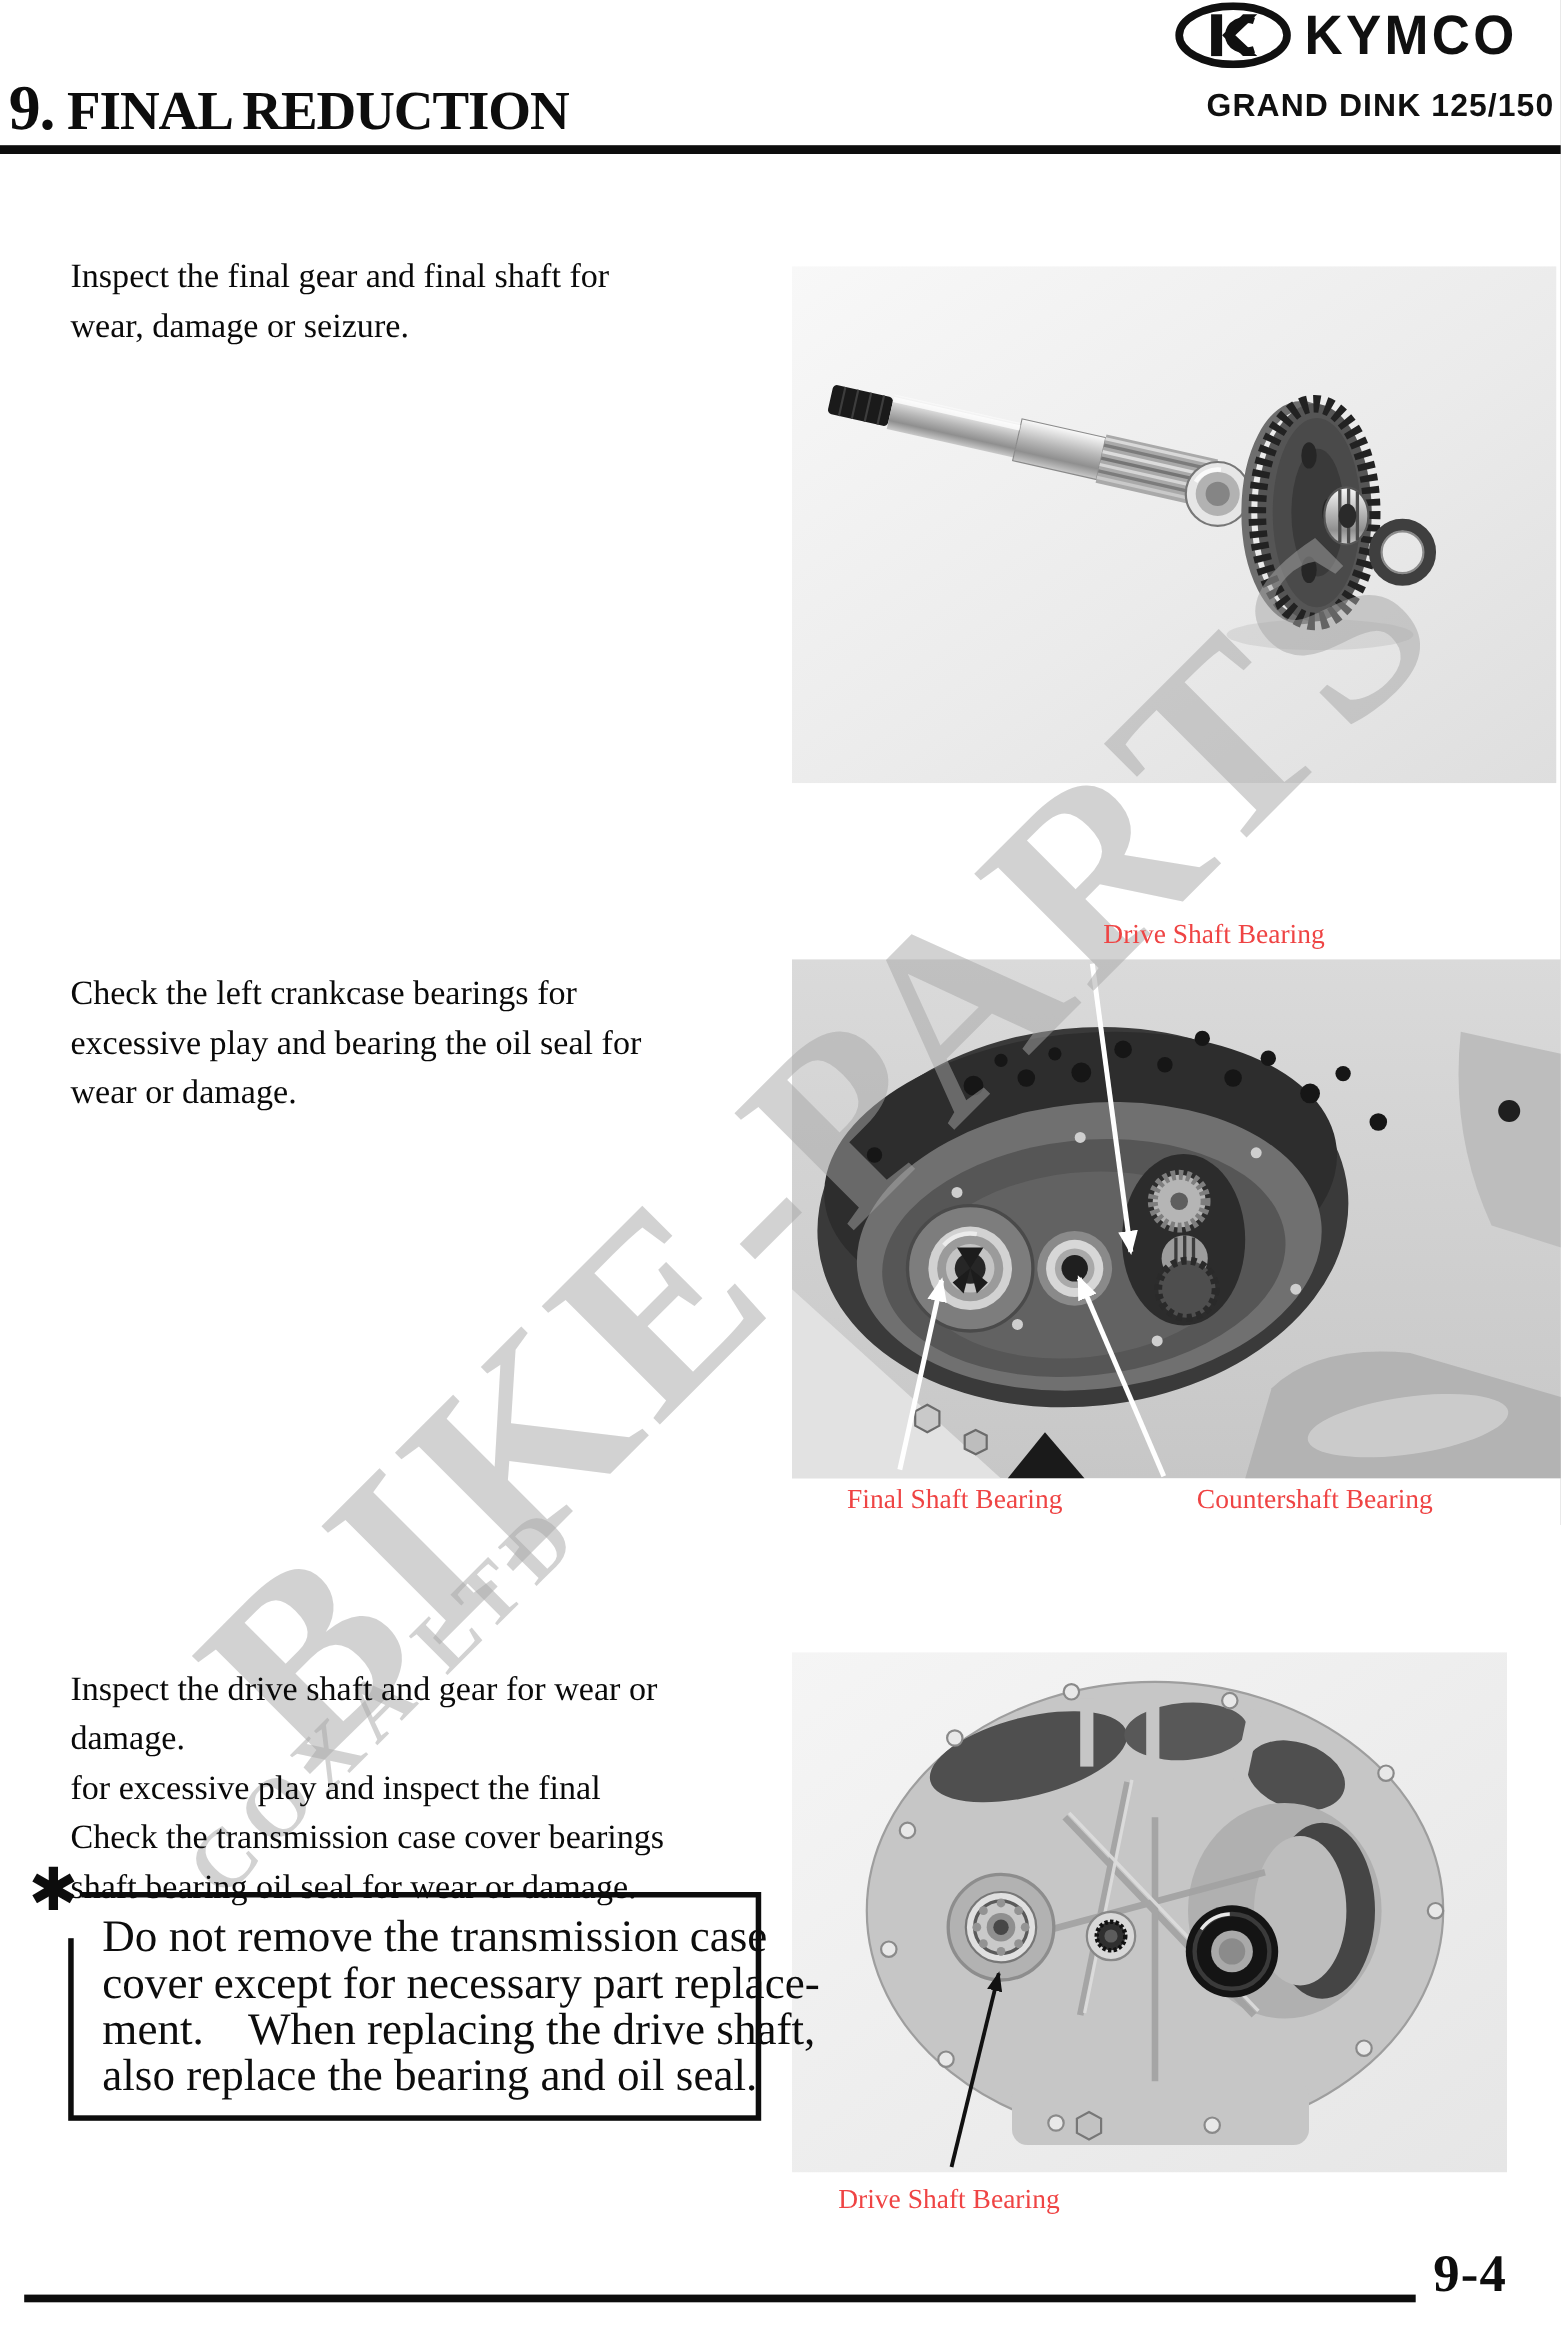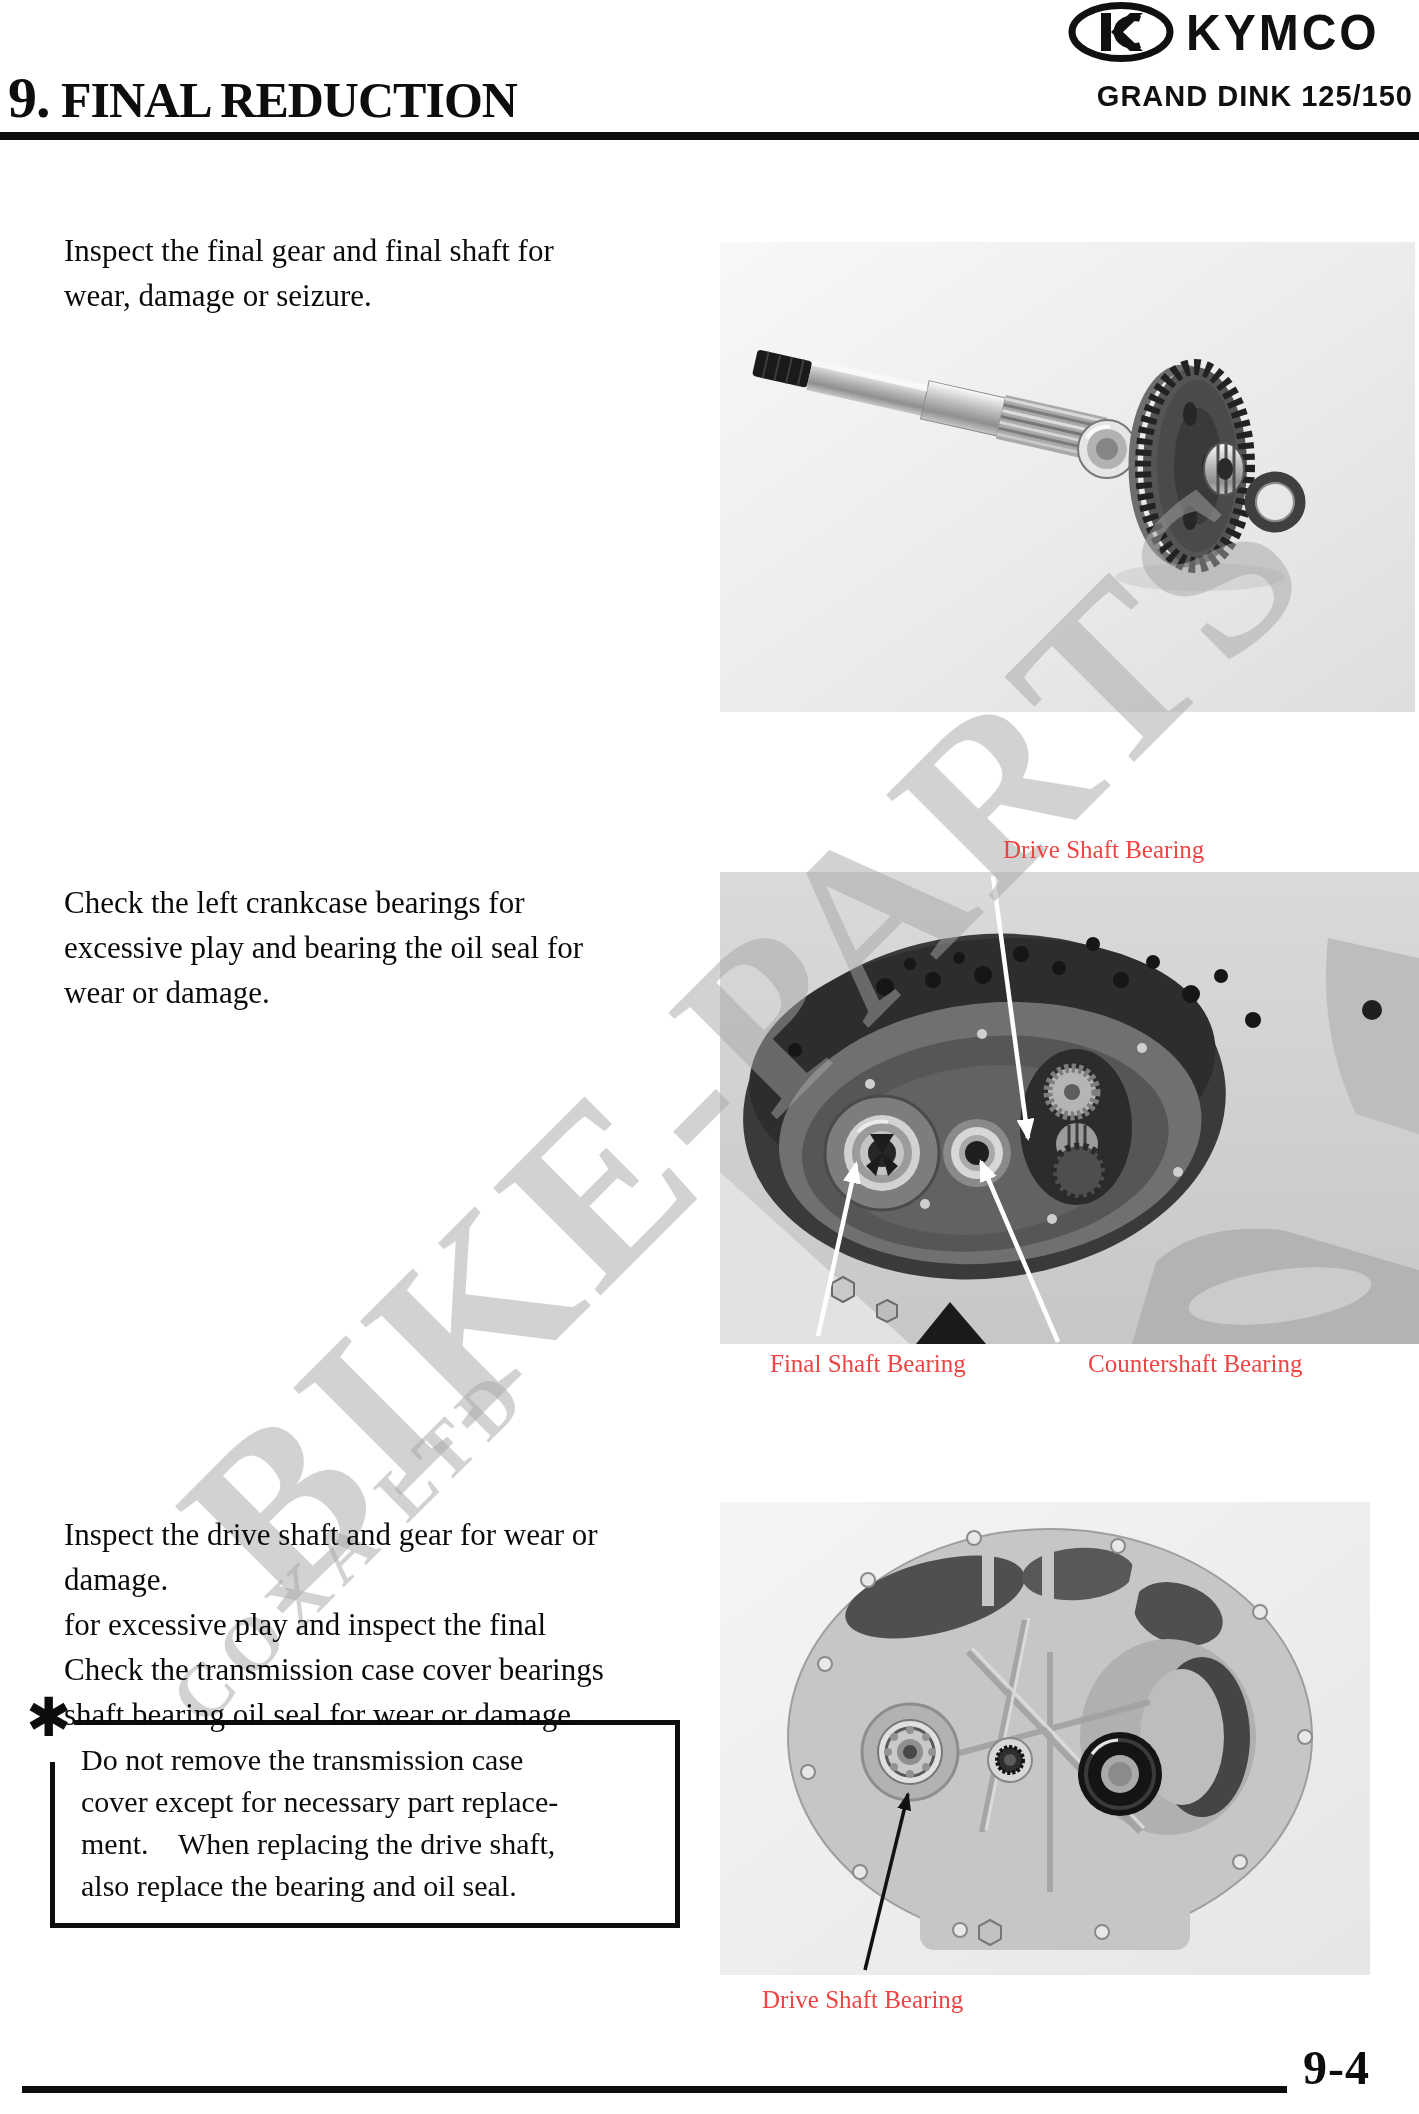--- a/index.html
+++ b/index.html
@@ -13,23 +13,23 @@
   .brandword{font-family:"Liberation Sans",sans-serif;font-weight:bold;font-size:48px;
              letter-spacing:3px;color:#101010;margin-left:12px;transform:scaleY(1.05);}
   .model{position:absolute;right:6px;top:80px;z-index:10;font-family:"Liberation Sans",sans-serif;
          font-weight:bold;font-size:29px;letter-spacing:1px;color:#101010;}
   .hrule{position:absolute;left:0;top:132px;width:1419px;height:8px;background:#0d0d0d;z-index:10;}
   
   .para{position:absolute;left:47px;z-index:10;font-size:31px;line-height:45px;color:#0a0a0a;margin-left:17px;}
   .para .tline{white-space:pre;}
   #para1{top:228px;} #para2{top:880px;} #para3{top:1512px;}
   
-  .notebox{position:absolute;left:50px;top:1720px;width:584px;z-index:6;
+  .notebox{position:absolute;left:62px;top:1720px;width:584px;z-index:6;
            border:5px solid #0d0d0d;padding:14px 10px 16px 26px;
-           font-size:30px;line-height:42px;background:transparent;}
+           font-size:41px;line-height:42px;background:transparent;}
   .notebox .tline{white-space:pre;}
   .corner-patch{position:absolute;left:40px;top:1710px;width:34px;height:52px;background:#fff;z-index:7;}
   .note-marker{position:absolute;left:26px;top:1686px;z-index:8;font-family:"DejaVu Sans",sans-serif;
                font-size:54px;font-weight:bold;color:#0d0d0d;}
   
   .plabel{position:absolute;z-index:10;font-size:25px;white-space:nowrap;color:#ef4444;text-align:center;}
   #lbl-p2-top{left:1003px;top:836px;}
   #lbl-p2-bl{left:770px;top:1350px;}
   #lbl-p2-br{left:1088px;top:1350px;}
   #lbl-p3{left:762px;top:1986px;}

